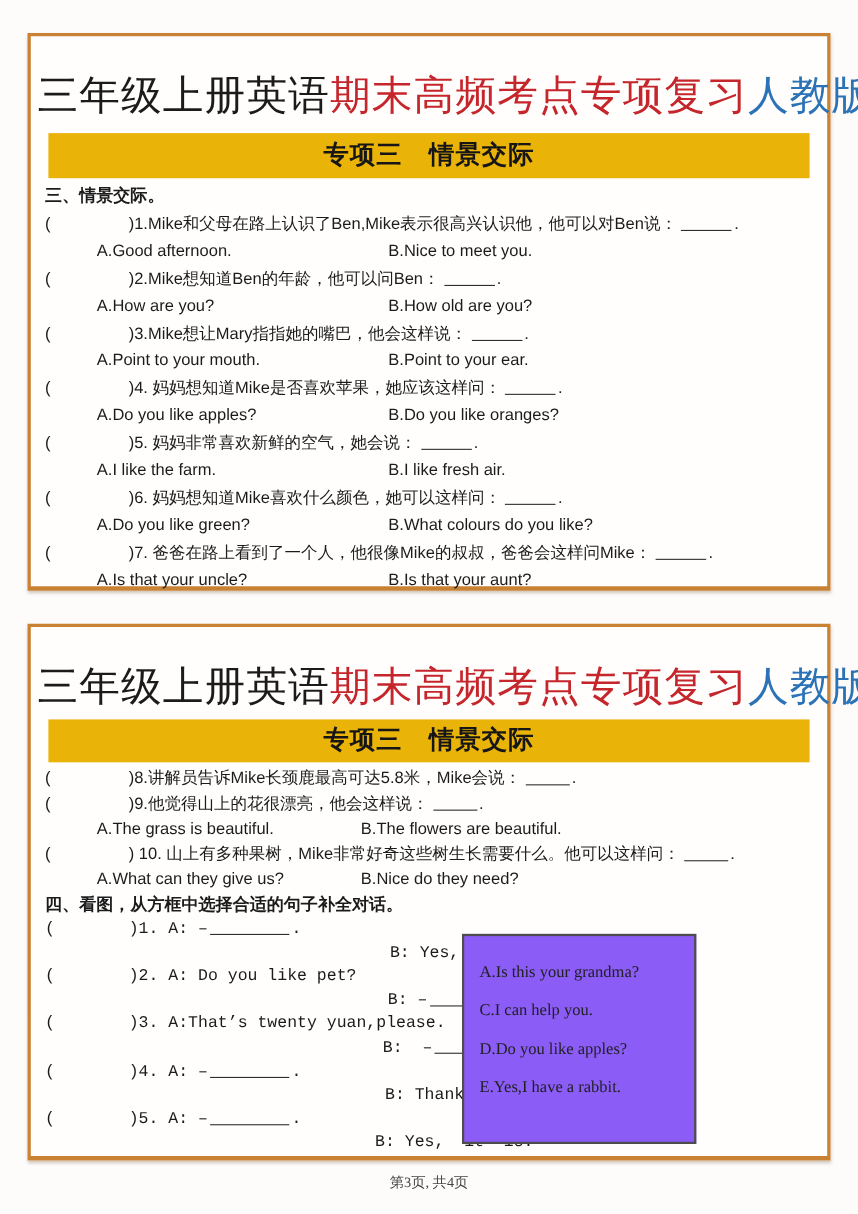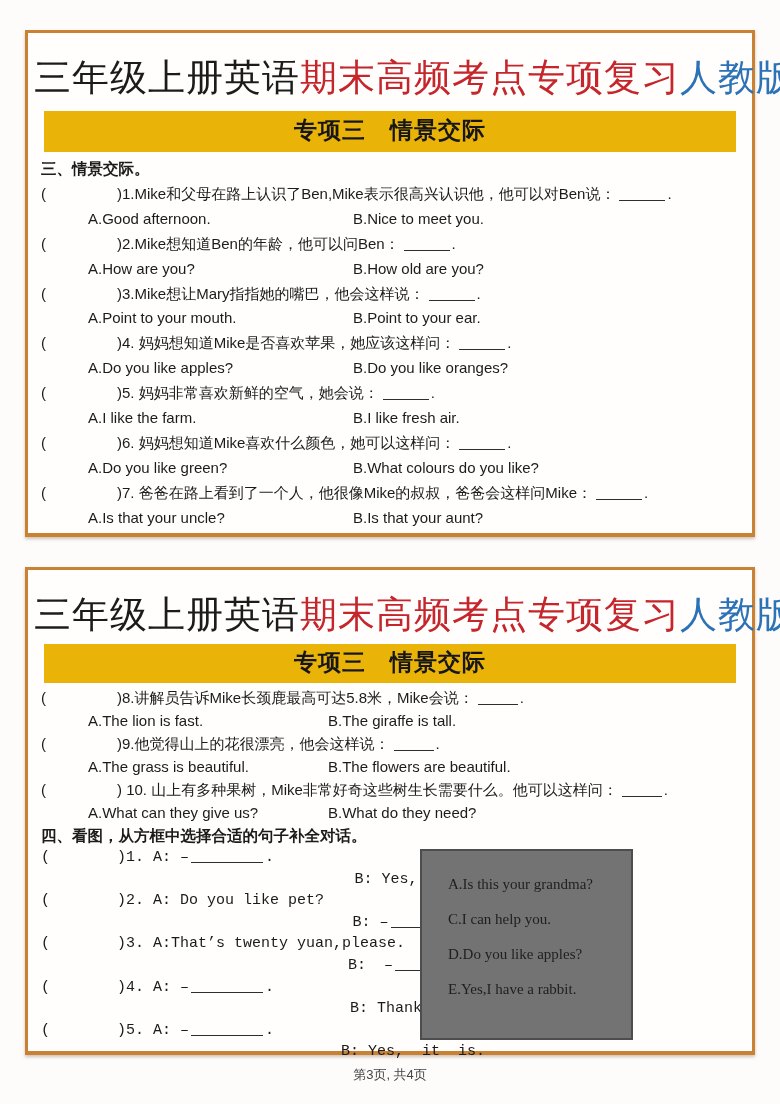--- a/index.html
+++ b/index.html
@@ -11,21 +11,21 @@
   }
   .card {
     position:absolute; left:25px; width:730px;
     background:#fffefd; border:3px solid #c98234; border-bottom-width:4px;
     box-shadow:0 2px 3px rgba(120,90,60,.35);
   }
   .card-1 { top:30px;  height:507px; }
   .card-2 { top:567px; height:488px; }
 
   .title {
-    margin:22px 6px 0; text-align:center; white-space:nowrap;
+    margin:32px 6px 0; text-align:center; white-space:nowrap;
     font-family:"Liberation Serif", serif; font-weight:400;
     font-size:37px; line-height:45px; letter-spacing:1px;
   }
   .t-red  { color:#c5262c; }
   .t-blue { color:#2c72b7; }
 
   .banner {
     margin:11px 16px 0; background:#eab308; text-align:center;
     font-family:"Liberation Serif", serif; font-weight:bold;
     font-size:23px; line-height:30px; padding:5px 0 6px; color:#161616;
@@ -50,28 +50,28 @@
 
   .q-opts { padding-left:47px; }
   .opt-a { display:inline-block; width:265px; }
   .card-2 .opt-a { width:240px; }
 
   .dialog-list { line-height:21.6px;font-family:Liberation Mono, monospace; }
   .d-indent { padding-left:47px;text-align:center; }
 
   .opt-box {
     position:absolute; left:392px; top:279px; width:213px; height:191px;
-    background:#737373; border:2px solid #4d4d4d;
+    background:#8b5cf6; border:2px solid #4d4d4d;
     font-family:"Liberation Serif", serif; font-size:15px; color:#1f1f1f;
-    padding:16px 10px 0 26px; line-height:35px; white-space:nowrap;
+    padding:16px 10px 0 14px; line-height:35px; white-space:nowrap;
   }
 
   .footer {
     position:absolute; left:0; right:0; top:1066px; text-align:center;
-    font-family:Liberation Sans, sans-serif; font-size:13px; color:#454545;
+    font-family:Liberation Serif, serif; font-size:13px; color:#454545;
   }
 </style>
 </head>
 <body>
 
 <div class="page">
 
   <section class="card card-1">
     <h1 class="title"><span>三年级上册英语</span><span class="t-red">期末高频考点专项复习</span><span class="t-blue">人教版</span></h1>
     <div class="banner">专项三　情景交际</div>
@@ -110,29 +110,28 @@
     </div>
   </section>
 
   <section class="card card-2">
     <h1 class="title"><span>三年级上册英语</span><span class="t-red">期末高频考点专项复习</span><span class="t-blue">人教版</span></h1>
     <div class="banner">专项三　情景交际</div>
     <div class="content">
       <div class="q-list">
           <div class="q-item">
             <div class="q-stem"><span class="paren">(</span><span>)8.</span>讲解员告诉Mike长颈鹿最高可达5.8米，Mike会说：<span class="blank stem-blank"></span>.</div>
-            <div class="q-opts"><span class="opt-a">A.The lion is fast.</span><span class="opt-b">B.The giraffe is tall.</span></div>
           </div>
           <div class="q-item">
             <div class="q-stem"><span class="paren">(</span><span>)9.</span>他觉得山上的花很漂亮，他会这样说：<span class="blank stem-blank"></span>.</div>
             <div class="q-opts"><span class="opt-a">A.The grass is beautiful.</span><span class="opt-b">B.The flowers are beautiful.</span></div>
           </div>
           <div class="q-item">
             <div class="q-stem"><span class="paren">(</span><span>) 10.</span>&nbsp;山上有多种果树，Mike非常好奇这些树生长需要什么。他可以这样问：<span class="blank stem-blank"></span>.</div>
-            <div class="q-opts"><span class="opt-a">A.What can they give us?</span><span class="opt-b">B.What do they need?</span></div>
+            <div class="q-opts"><span class="opt-a">A.What can they give us?</span><span class="opt-b">B.Nice do they need?</span></div>
           </div>
         </div>
       <div class="sec-heading">四、看图，从方框中选择合适的句子补全对话。</div>
       <div class="dialog-list">
           <div class="d-item">
             <div class="d-line"><span class="paren">(</span><span>)1.</span> A: –<span class="blank d-blank"></span>.</div>
             <div class="d-line d-indent">B: Yes, I do.</div>
           </div>
           <div class="d-item">
             <div class="d-line"><span class="paren">(</span><span>)2.</span> A: Do you like pet?</div>

